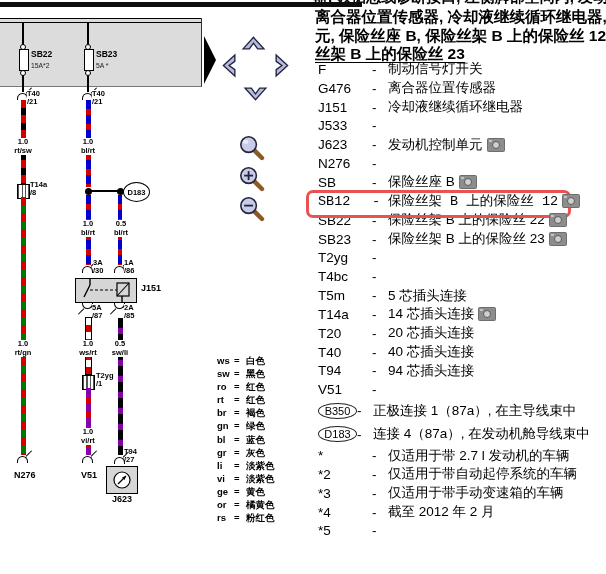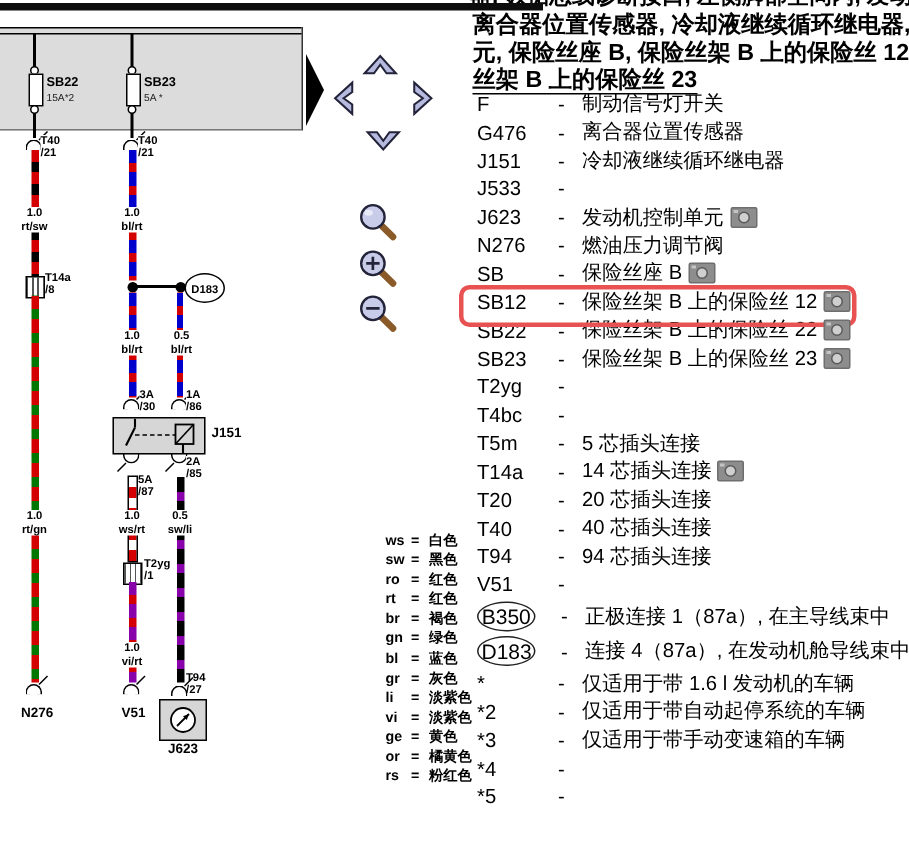--- a/index.html
+++ b/index.html
@@ -38,39 +38,39 @@
   #d183{position:absolute;left:123px;top:182px;width:25px;height:18px;border:1.2px solid #000;
         border-radius:50%;background:#fff;font-weight:bold;font-size:7.5px;display:flex;
         align-items:center;justify-content:center;}
   #relay{position:absolute;left:75px;top:278px;width:60px;height:23px;background:#d6d6d6;border:1.2px solid #000;}
   #j623box{position:absolute;left:106px;top:466px;width:30px;height:26px;background:#d6d6d6;border:1.2px solid #000;}
   .conn-box{position:absolute;width:11px;height:13px;border:1.1px solid #000;
             background:repeating-linear-gradient(90deg,#555 0 1px,#fff 1px 3.5px);}
   
   #colorkey{position:absolute;left:217px;top:354px;font-size:9.5px;font-weight:bold;line-height:13.1px;}
   #colorkey .ck-row{white-space:nowrap;}
-  #colorkey .ck-code{display:inline-block;width:17px;margin-left:40px;}
+  #colorkey .ck-code{display:inline-block;width:17px;}
   #colorkey .ck-eq{display:inline-block;width:12px;}
   
   #tri{position:absolute;left:204px;top:36px;width:0;height:0;border-top:24px solid transparent;
        border-bottom:24px solid transparent;border-left:12px solid #000;}
   .nav{position:absolute;width:27px;height:25px;cursor:pointer;}
   .mag{position:absolute;width:29px;height:29px;cursor:pointer;}
   
   #legend-title{position:absolute;left:315px;top:8px;font-size:15.5px;font-weight:bold;
                 line-height:18.5px;white-space:nowrap;}
   #legend-title .u{border-bottom:1.5px solid #000;}
   #rows{position:absolute;left:318px;top:60px;font-size:13.5px;}
   .row{height:18.85px;display:flex;align-items:center;white-space:nowrap;}
   .row.tall{height:23.5px;}
   .code{display:inline-block;width:54px;flex:none;}
   .code.circ{width:33px;text-align:center;border:1.4px solid #222;border-radius:50%;
-             padding:1px 2px;margin-right:17px;font-size:14px;}
+             padding:1px 2px;font-size:11px;}
   .dash{display:inline-block;width:16px;flex:none;}
-  .rel{position:relative;}
+  .rel{position:relative;font-family:Liberation Mono, monospace;}
   .hl{position:absolute;left:-12px;top:-2px;width:259px;height:22px;border:3px solid #e85252;
       border-radius:7px;pointer-events:none;}
   .cam{display:inline-block;width:16px;height:12px;background:#8d8d8d;border:1px solid #6e6e6e;
        border-radius:1.5px;margin-left:4px;position:relative;flex:none;}
   .cam:before{content:"";position:absolute;left:4px;top:2px;width:6px;height:6px;border-radius:50%;
        background:#cfcfcf;border:1px solid #5a5a5a;}
   .cam:after{content:"";position:absolute;left:1px;top:1px;width:3px;height:2px;background:#c4c4c4;}
 </style>
 </head>
 <body>
@@ -143,21 +143,21 @@
       <line x1="14" y1="0" x2="14" y2="6" stroke="#000" stroke-width="1.4"></line>
       <line x1="14" y1="6" x2="8" y2="18" stroke="#000" stroke-width="1.4"></line>
       <line x1="14" y1="11" x2="41" y2="11" stroke="#000" stroke-width="1.1" stroke-dasharray="3,2"></line>
       <rect x="41" y="4" width="12" height="13" fill="none" stroke="#000" stroke-width="1.2"></rect>
       <line x1="41" y1="17" x2="53" y2="4" stroke="#000" stroke-width="1.1"></line>
       <line x1="46" y1="17" x2="46" y2="23" stroke="#000" stroke-width="1.4"></line>
     </svg>
   </div>
   <div class="cl" style="left:141px;top:283px">J151</div>
   <div class="sock" style="left:82px;top:302px;transform:rotate(180deg)"></div>
-  <div class="pl" style="left:92px;top:316px">5A
+  <div class="pl" style="left:92px;top:304px">5A
 /87</div>
   <div class="sock" style="left:114px;top:302px;transform:rotate(180deg)"></div>
   <div class="pl" style="left:124px;top:304px">2A
 /85</div>
 
   <div class="wire wsrt" style="left:85.5px;top:318px;height:56px"></div>
   <div class="wl" style="left:88px;top:340px">1.0
 ws/rt</div>
   <div class="conn-box" style="left:82px;top:375px"></div>
   <div class="pl" style="left:96px;top:372px">T2yg
@@ -260,21 +260,20 @@
     </div>
     <div class="row">
       <span class="code">J623</span>
       <span class="dash">-</span>
       <span class="desc">发动机控制单元</span>
       <span class="cam"></span>
     </div>
     <div class="row">
       <span class="code">N276</span>
       <span class="dash">-</span>
-      <span class="desc">燃油压力调节阀</span>
     </div>
     <div class="row">
       <span class="code">SB</span>
       <span class="dash">-</span>
       <span class="desc">保险丝座 B</span>
       <span class="cam"></span>
     </div>
     <div class="row rel">
       <div class="hl"></div>
       <span class="code">SB12</span>
@@ -338,33 +337,34 @@
       <span class="desc">正极连接 1（87a）, 在主导线束中</span>
     </div>
     <div class="row tall">
       <span class="code circ">D183</span>
       <span class="dash">-</span>
       <span class="desc">连接 4（87a）, 在发动机舱导线束中</span>
     </div>
     <div class="row">
       <span class="code">*</span>
       <span class="dash">-</span>
-      <span class="desc">仅适用于带 1.6 l 发动机的车辆</span>
+      <span class="desc">仅适用于带 2.7 l 发动机的车辆</span>
     </div>
     <div class="row">
       <span class="code">*2</span>
       <span class="dash">-</span>
       <span class="desc">仅适用于带自动起停系统的车辆</span>
     </div>
     <div class="row">
       <span class="code">*3</span>
       <span class="dash">-</span>
       <span class="desc">仅适用于带手动变速箱的车辆</span>
     </div>
     <div class="row">
       <span class="code">*4</span>
       <span class="dash">-</span>
+      <span class="desc">截至 2012 年 2 月</span>
     </div>
     <div class="row">
       <span class="code">*5</span>
       <span class="dash">-</span>
     </div>
   </div>
 
 </body></html>

